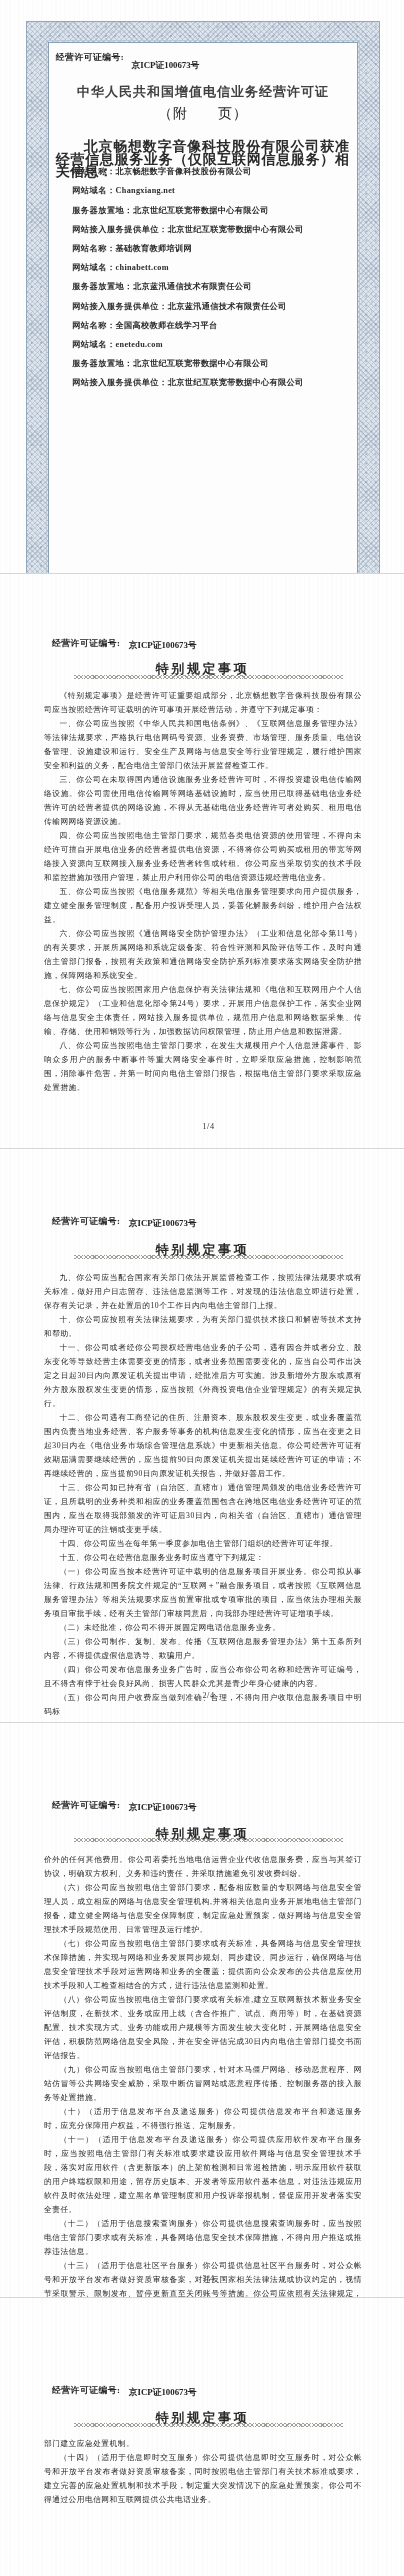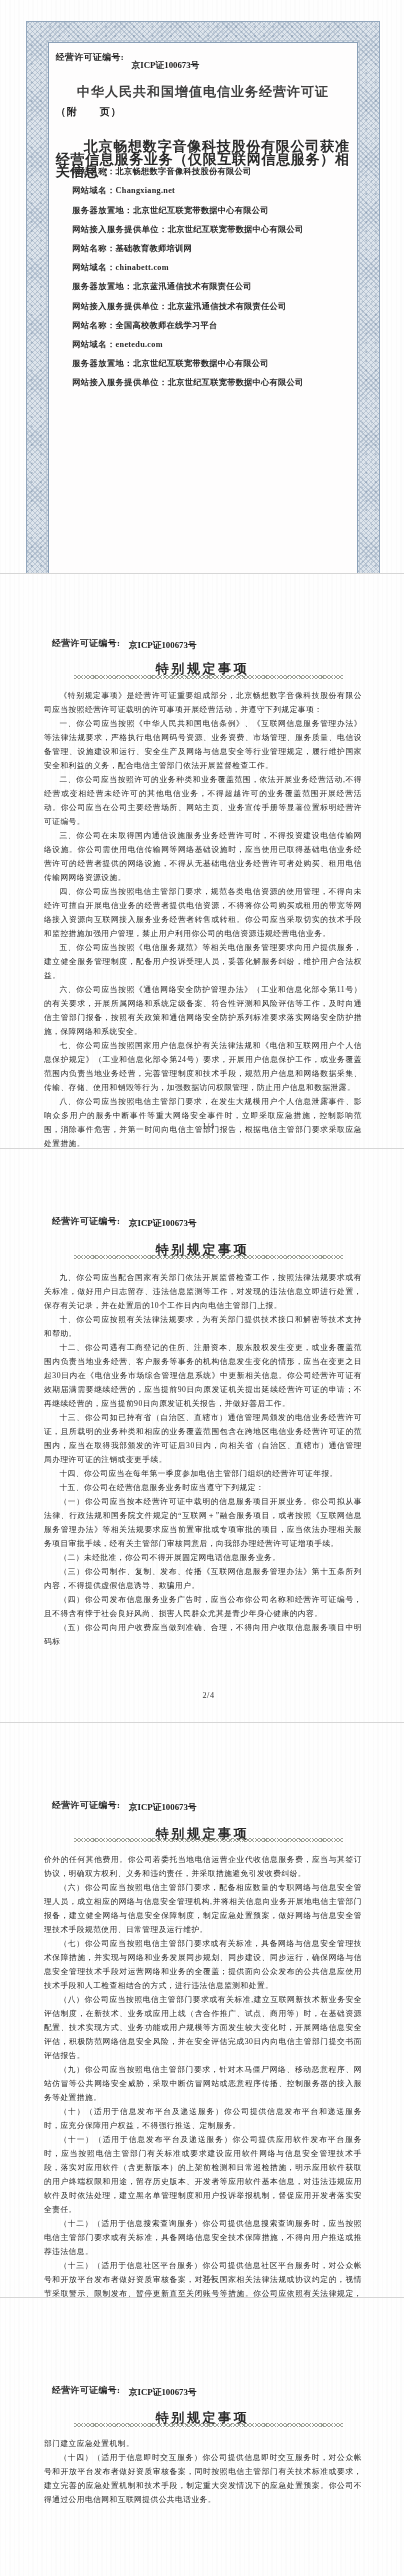--- a/index.html
+++ b/index.html
@@ -20,22 +20,22 @@
       repeating-linear-gradient(-45deg, rgba(148,166,188,.45) 0 1px, rgba(255,255,255,0) 1px 3.6px),
       #dde4eb;
     background-size:9.3px 9.3px,9.3px 9.3px,auto,auto;}
   .cert-inner{position:absolute;left:20.6px;top:20.6px;right:20.6px;bottom:20.6px;background:#fefdfd;
     border:1px solid #8ba0b7;outline:0.5px solid #bcc8d5;outline-offset:1.5px;}
   .cert-content{position:absolute;left:7.2px;top:0;right:7.2px;bottom:0;}
   .lic-row{position:absolute;left:0;top:9.3px;font-size:8.8px;font-weight:bold;letter-spacing:0.5px;color:#222;}
   .lic-row .lic-no{font-weight:600;position:relative;top:7.2px;margin-left:7.2px;letter-spacing:0;}
   .cert-title{position:absolute;left:0;right:0;top:40px;margin:0;text-align:center;
     font-size:13px;font-weight:bold;letter-spacing:1px;color:#404040;}
-  .cert-subtitle{position:absolute;left:0;right:0;top:62px;margin:0;text-align:left;
-    font-size:10px;font-weight:bold;letter-spacing:1px;color:#1e1e1e;}
+  .cert-subtitle{position:absolute;left:0;right:0;top:62px;margin:0;text-align:center;
+    font-size:14px;font-weight:normal;letter-spacing:1px;color:#1e1e1e;}
   .cert-intro{position:absolute;left:0;right:1px;top:98px;margin:0;font-size:14px;font-weight:600;
     line-height:12.4px;text-align:justify;text-indent:2em;letter-spacing:0.3px;}
   .info-list{position:absolute;left:0;right:1px;top:123px;}
   .info-line{margin:0 0 7.2px 0;font-size:8.2px;font-weight:600;line-height:12px;
     text-indent:2em;text-align:justify;letter-spacing:0.3px;}
   .info-label{letter-spacing:0.5px;}
   .info-value{letter-spacing:0.3px;}
 
   
   .prov-header{position:absolute;left:52px;font-size:8.8px;font-weight:bold;letter-spacing:0.5px;color:#222;}
@@ -89,40 +89,40 @@
 
   <section class="page h1116 sep">
     <div class="prov-header" style="top:64px">
       <span>经营许可证编号:</span><span class="lic-no">京ICP证100673号</span>
     </div>
     <h2 class="prov-title" style="top:82px">特别规定事项</h2>
     <div class="zigzag" style="top:101px"></div>
     <div class="prov-body" style="top:115px">
         <p class="prov-para">《特别规定事项》是经营许可证重要组成部分，北京畅想数字音像科技股份有限公司应当按照经营许可证载明的许可事项开展经营活动，并遵守下列规定事项：</p>
         <p class="prov-para">一、你公司应当按照《中华人民共和国电信条例》、《互联网信息服务管理办法》等法律法规要求，严格执行电信网码号资源、业务资费、市场管理、服务质量、电信设备管理、设施建设和运行、安全生产及网络与信息安全等行业管理规定，履行维护国家安全和利益的义务，配合电信主管部门依法开展监督检查工作。</p>
-        <p class="prov-para">二、你公司应当按照许可的业务种类和业务覆盖范围，依法开展业务经营活动,不得经营或变相经营未经许可的其他电信业务，不得超越许可的业务覆盖范围开展经营活动。你公司应当在公司主要经营场所、网站主页、业务宣传手册等显著位置标明经营许可证编号。</p>
         <p class="prov-para">三、你公司在未取得国内通信设施服务业务经营许可时，不得投资建设电信传输网络设施。你公司需使用电信传输网等网络基础设施时，应当使用已取得基础电信业务经营许可的经营者提供的网络设施，不得从无基础电信业务经营许可者处购买、租用电信传输网网络资源设施。</p>
         <p class="prov-para">四、你公司应当按照电信主管部门要求，规范各类电信资源的使用管理，不得向未经许可擅自开展电信业务的经营者提供电信资源，不得将你公司购买或租用的带宽等网络接入资源向互联网接入服务业务经营者转售或转租。你公司应当采取切实的技术手段和监控措施加强用户管理，禁止用户利用你公司的电信资源违规经营电信业务。</p>
         <p class="prov-para">五、你公司应当按照《电信服务规范》等相关电信服务管理要求向用户提供服务，建立健全服务管理制度，配备用户投诉受理人员，妥善化解服务纠纷，维护用户合法权益。</p>
         <p class="prov-para">六、你公司应当按照《通信网络安全防护管理办法》（工业和信息化部令第11号）的有关要求，开展所属网络和系统定级备案、符合性评测和风险评估等工作，及时向通信主管部门报备，按照有关政策和通信网络安全防护系列标准要求落实网络安全防护措施，保障网络和系统安全。</p>
-        <p class="prov-para">七、你公司应当按照国家用户信息保护有关法律法规和《电信和互联网用户个人信息保护规定》（工业和信息化部令第24号）要求，开展用户信息保护工作，或业务覆盖范围内负责当地业务经营，完善管理制度和技术手段，规范用户信息和网络数据采集、传输、存储、使用和销毁等行为，加强数据访问权限管理，防止用户信息和数据泄露。</p>
+        <p class="prov-para">七、你公司应当按照国家用户信息保护有关法律法规和《电信和互联网用户个人信息保护规定》（工业和信息化部令第24号）要求，开展用户信息保护工作，落实企业网络与信息安全主体责任，网站接入服务提供单位，规范用户信息和网络数据采集、传输、存储、使用和销毁等行为，加强数据访问权限管理，防止用户信息和数据泄露。</p>
         <p class="prov-para">八、你公司应当按照电信主管部门要求，在发生大规模用户个人信息泄露事件、影响众多用户的服务中断事件等重大网络安全事件时，立即采取应急措施，控制影响范围，消除事件危害，并第一时间向电信主管部门报告，根据电信主管部门要求采取应急处置措施。</p>
       </div>
     <div class="page-num" style="top:548px">1/4</div>
   </section>
 
   <section class="page h1115 sep">
     <div class="prov-header" style="top:67px">
       <span>经营许可证编号:</span><span class="lic-no">京ICP证100673号</span>
     </div>
     <h2 class="prov-title" style="top:88px">特别规定事项</h2>
     <div class="zigzag" style="top:106px"></div>
     <div class="prov-body" style="top:122px">
         <p class="prov-para">九、你公司应当配合国家有关部门依法开展监督检查工作，按照法律法规要求或有关标准，做好用户日志留存、违法信息监测等工作，对发现的违法信息立即进行处置，保存有关记录，并在处置后的10个工作日内向电信主管部门上报。</p>
         <p class="prov-para">十、你公司应按照有关法律法规要求，为有关部门提供技术接口和解密等技术支持和帮助。</p>
+        <p class="prov-para">十一、你公司或者经你公司授权经营电信业务的子公司，遇有因合并或者分立、股东变化等导致经营主体需要变更的情形，或者业务范围需要变化的，应当自公司作出决定之日起30日内向原发证机关提出申请，经批准后方可实施。涉及新增外方股东或原有外方股东股权发生变更的情形，应当按照《外商投资电信企业管理规定》的有关规定执行。</p>
         <p class="prov-para">十二、你公司遇有工商登记的住所、注册资本、股东股权发生变更，或业务覆盖范围内负责当地业务经营、客户服务等事务的机构信息发生变化的情形，应当在变更之日起30日内在《电信业务市场综合管理信息系统》中更新相关信息。你公司经营许可证有效期届满需要继续经营的，应当提前90日向原发证机关提出延续经营许可证的申请；不再继续经营的，应当提前90日向原发证机关报告，并做好善后工作。</p>
         <p class="prov-para">十三、你公司如已持有省（自治区、直辖市）通信管理局颁发的电信业务经营许可证，且所载明的业务种类和相应的业务覆盖范围包含在跨地区电信业务经营许可证的范围内，应当在取得我部颁发的许可证后30日内，向相关省（自治区、直辖市）通信管理局办理许可证的注销或变更手续。</p>
         <p class="prov-para">十四、你公司应当在每年第一季度参加电信主管部门组织的经营许可证年报。</p>
         <p class="prov-para">十五、你公司在经营信息服务业务时应当遵守下列规定：</p>
         <p class="prov-para">（一）你公司应当按本经营许可证中载明的信息服务项目开展业务。你公司拟从事法律、行政法规和国务院文件规定的“互联网＋”融合服务项目，或者按照《互联网信息服务管理办法》等相关法规要求应当前置审批或专项审批的项目，应当依法办理相关服务项目审批手续，经有关主管部门审核同意后，向我部办理经营许可证增项手续。</p>
         <p class="prov-para">（二）未经批准，你公司不得开展固定网电话信息服务业务。</p>
         <p class="prov-para">（三）你公司制作、复制、发布、传播《互联网信息服务管理办法》第十五条所列内容，不得提供虚假信息诱导、欺骗用户。</p>
         <p class="prov-para">（四）你公司发布信息服务业务广告时，应当公布你公司名称和经营许可证编号，且不得含有悖于社会良好风尚、损害人民群众尤其是青少年身心健康的内容。</p>
         <p class="prov-para">（五）你公司向用户收费应当做到准确、合理，不得向用户收取信息服务项目中明码标</p>
       </div>

